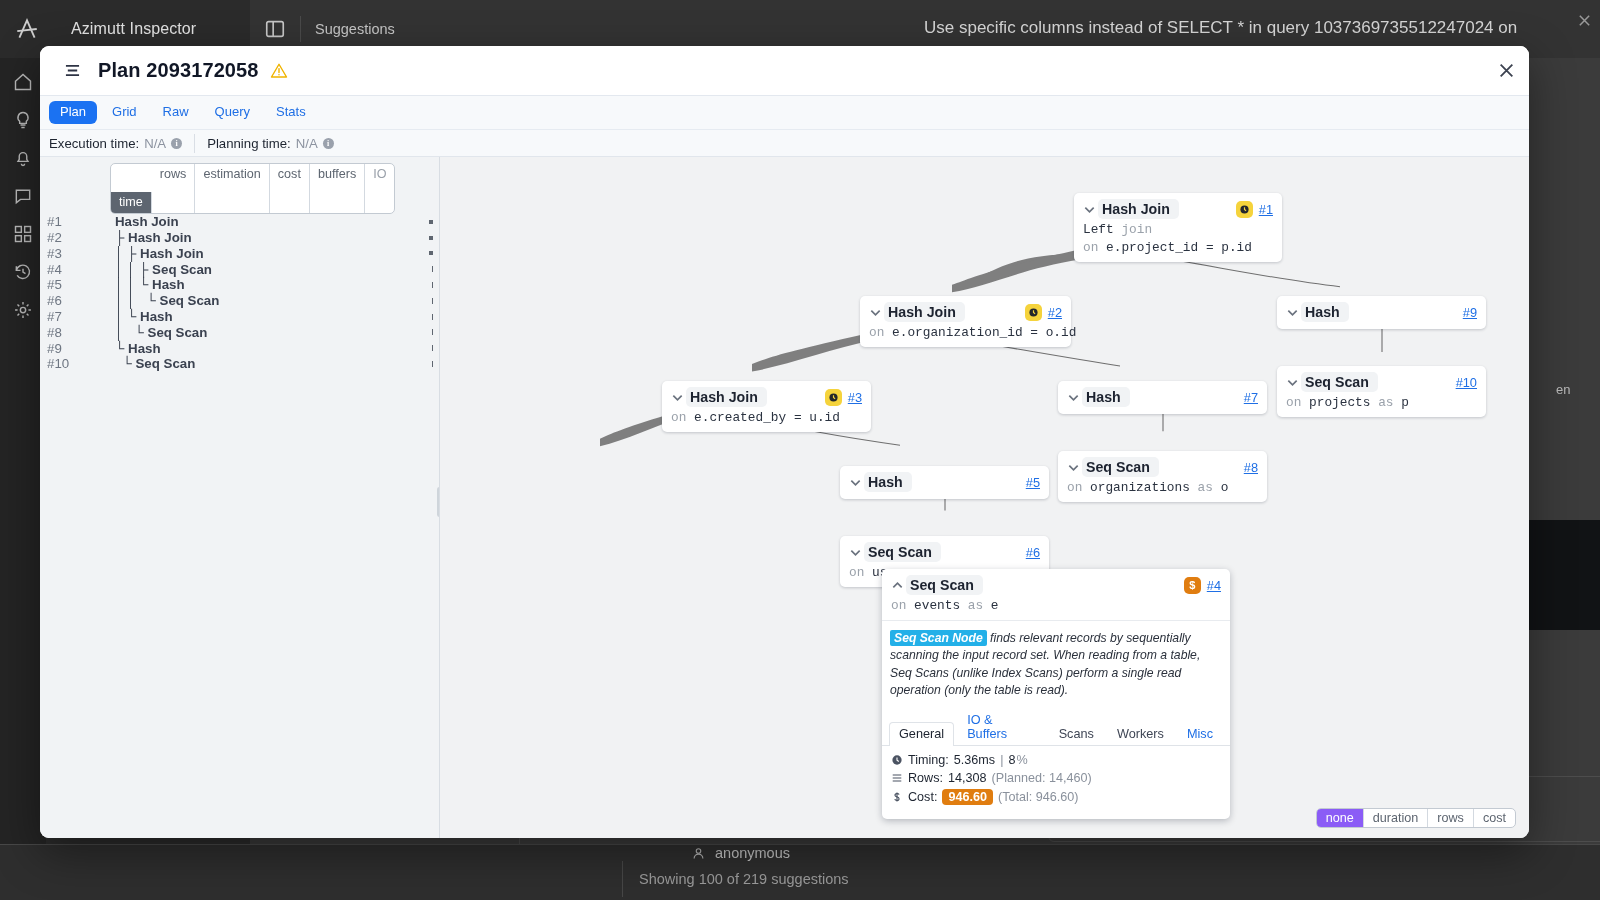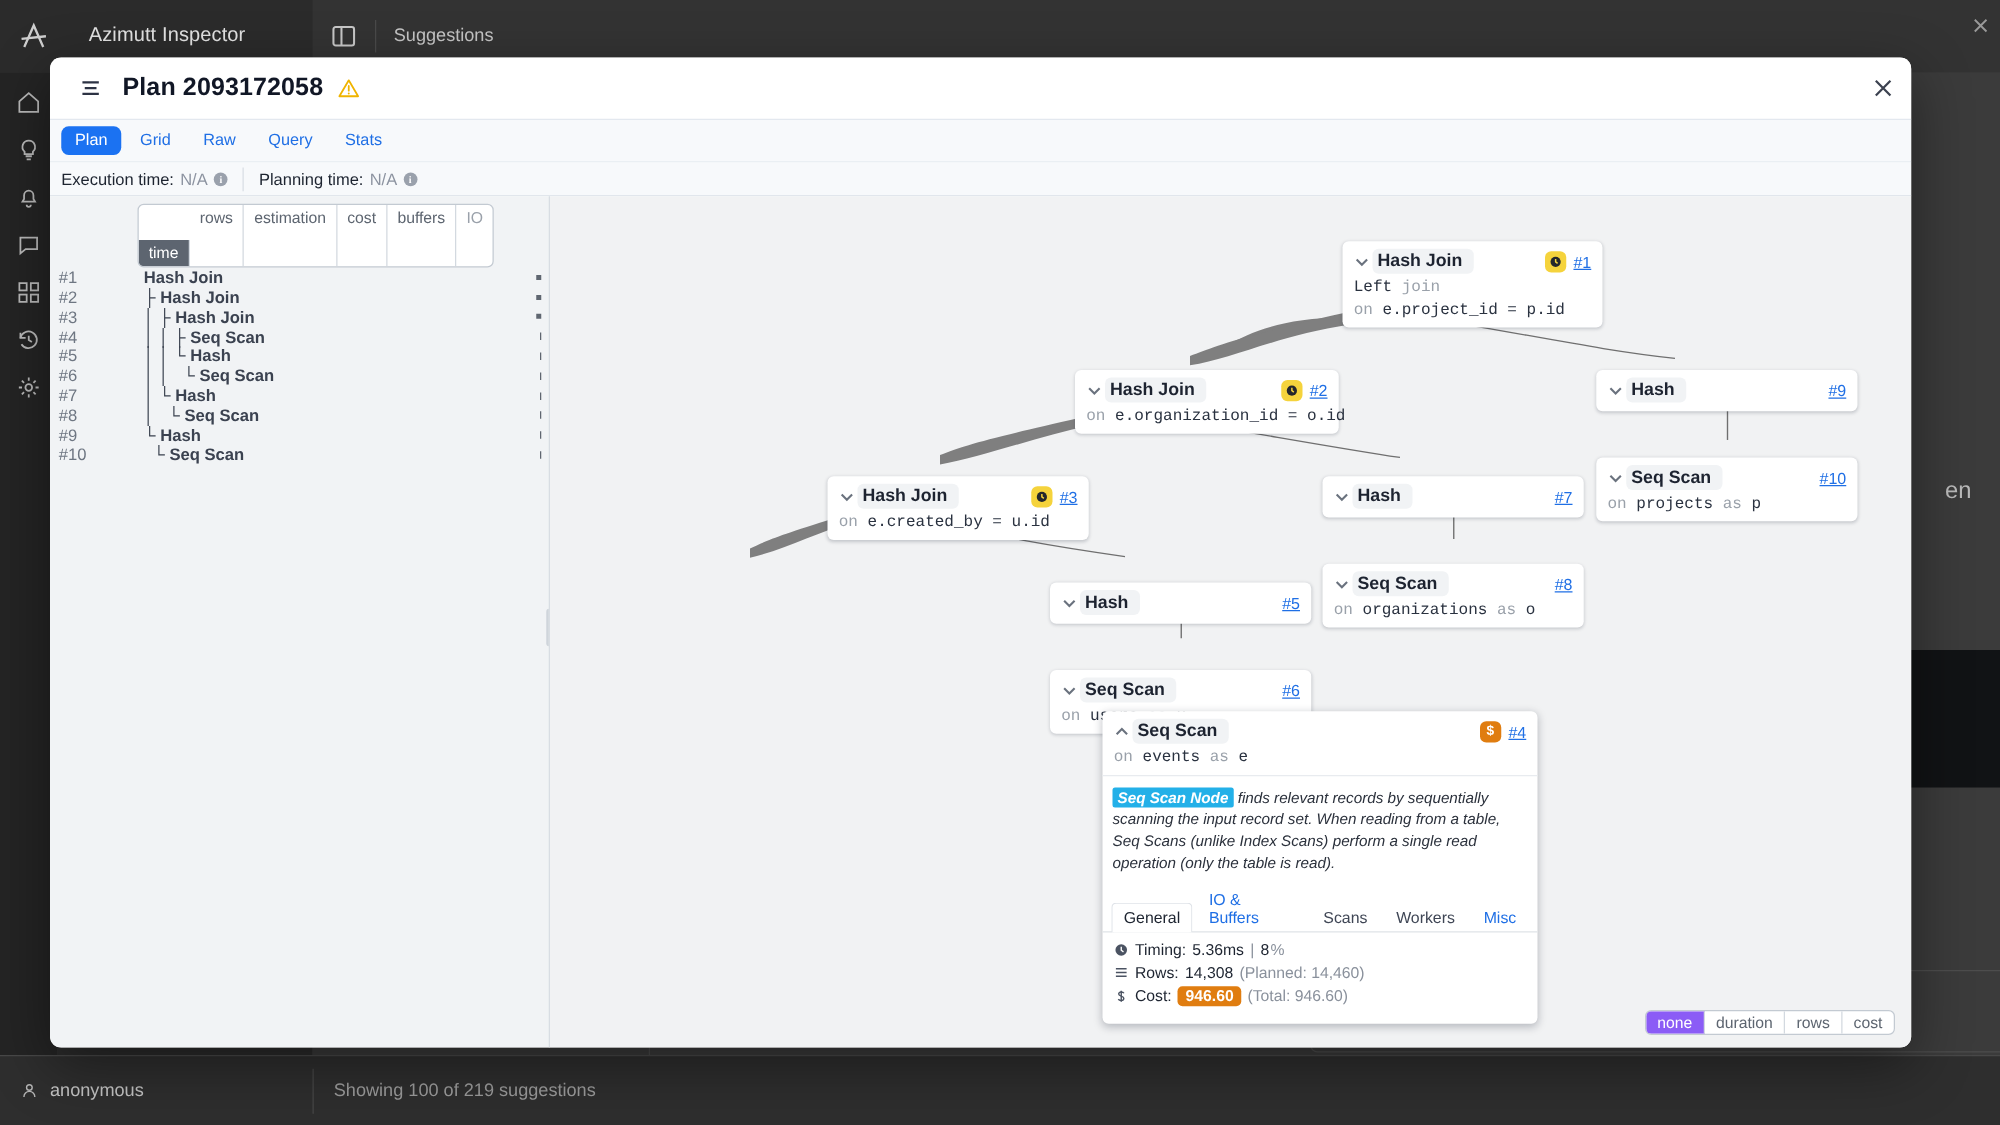--- a/index.html
+++ b/index.html
@@ -58,21 +58,21 @@
     background: #3a3a3a; border-right: 1px solid #4a4a4a;
   }
   #bg-right-col {
     position: absolute; left: 520px; top: 58px; right: 0; bottom: 0;
     background: #3b3b3b;
   }
 
   #bg-bottombar {
     position: absolute; left: 0; bottom: 0; width: 1600px; height: 56px;
     background: #2e2e2e; border-top: 1px solid #484848;
-    display: flex; align-items: center;
+    display: flex; align-items: center; flex-direction: column;
   }
   #bg-user {
     width: 250px; display: flex; align-items: center; gap: 9px;
     padding-left: 16px; color: #c3c3c3; font-size: 14.5px;
   }
   #bg-user svg { width: 15px; height: 15px; color: #b5b5b5; }
   #bg-count {
     padding-left: 16px; color: #9b9b9b; font-size: 14.5px;
     border-left: 1px solid #474747; height: 36px;
     display: flex; align-items: center; width: 356px;
@@ -92,21 +92,21 @@
     border: 1px solid #4d4d4d; border-radius: 6px;
     padding: 13px 16px; color: #d3d3d3; font-size: 15px;
     white-space: nowrap; overflow: hidden;
   }
   #bg-dark-block {
     position: absolute; right: 0; top: 520px; width: 76px; height: 110px;
     background: #111315; border-radius: 4px 0 0 4px;
   }
   #bg-word-en {
     position: absolute; left: 1556px; top: 382px;
-    color: #b9b9b9; font-size: 19px;
+    color: #b9b9b9; font-size: 13px;
   }
 
   
   #modal {
     position: absolute; left: 40px; top: 46px; width: 1489px; height: 792px;
     background: #ffffff; border-radius: 9px; overflow: hidden;
     box-shadow: 0 14px 46px rgba(0,0,0,.42);
     display: flex; flex-direction: column;
   }
 
@@ -290,20 +290,21 @@
           <path d="M3 14 L21 12"></path>
       </svg>
       <span class="brand-text">Azimutt Inspector</span>
     </div>
     <svg id="bg-panel-toggle" viewBox="0 0 24 24" fill="none" stroke="currentColor" stroke-width="1.8">
       <rect x="3" y="4" width="18" height="16" rx="2"></rect>
         <path d="M10 4 L10 20"></path>
     </svg>
     <div id="bg-sep"></div>
     <span id="bg-suggestions-label">Suggestions</span>
+    <div id="bg-header-title">Use specific columns instead of SELECT * in query 1037369735512247024 on</div>
     <svg id="bg-header-close" viewBox="0 0 16 16" stroke="currentColor" stroke-width="1.6" width="15" height="15">
       <path d="M3 3 L13 13 M13 3 L3 13"></path>
     </svg>
   </div>
 
   <div id="bg-sidebar">
     <svg class="side-ic" viewBox="0 0 24 24" fill="none" stroke="currentColor" stroke-width="1.7">
       <path d="M3 11 L12 3 L21 11 V21 H3 Z"></path>
       </svg>
     <svg class="side-ic" viewBox="0 0 24 24" fill="none" stroke="currentColor" stroke-width="1.7">

